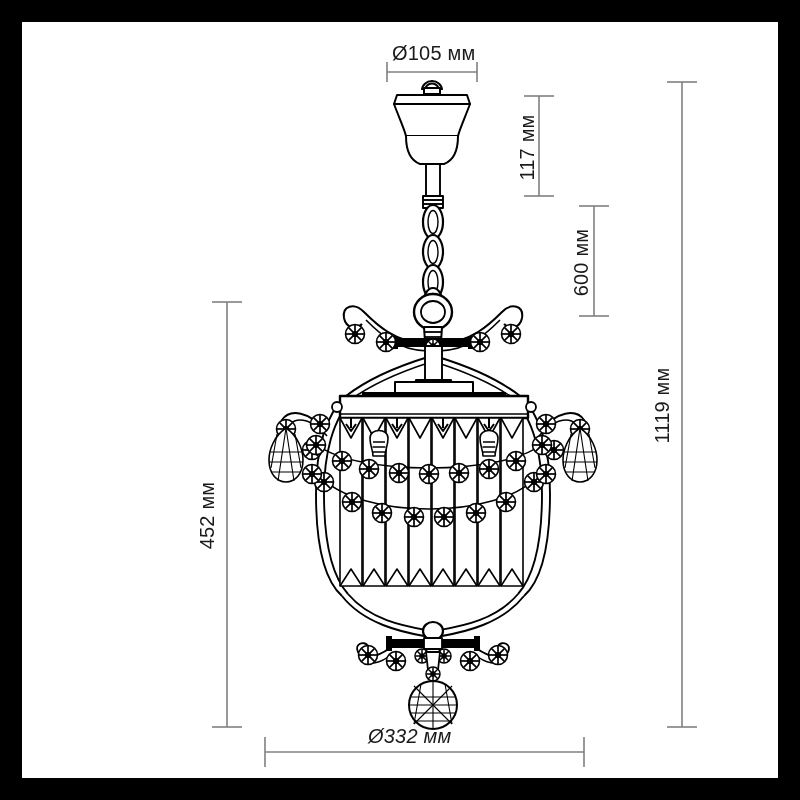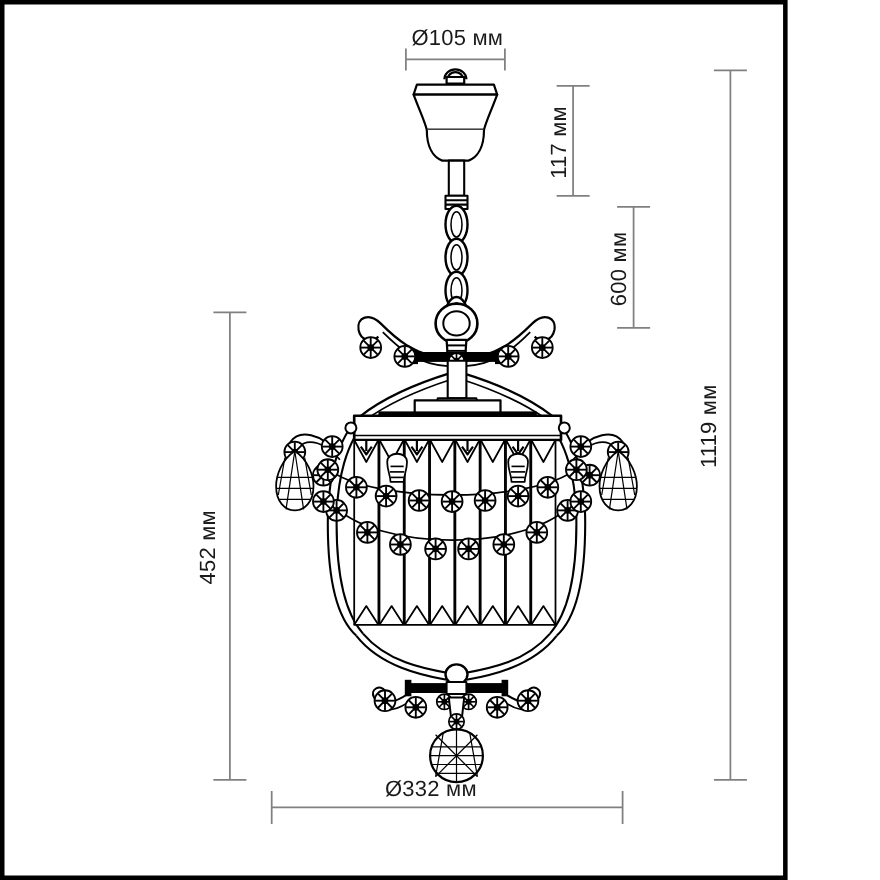--- a/index.html
+++ b/index.html
@@ -1,20 +1,20 @@
 <!DOCTYPE html>
 <html><head>
 <meta charset="utf-8">
 <style>
   html,body{margin:0;padding:0;background:#ffffff;}
   body{width:800px;height:800px;overflow:hidden;
        font-family:"Liberation Sans", sans-serif;}
 
-  #frame{position:relative;width:716px;height:800px;box-sizing:border-box;
-         background:#000;padding:4px;}
+  #frame{position:relative;width:800px;height:800px;box-sizing:border-box;
+         background:#000;padding:22px;}
   #canvas{position:relative;width:100%;height:100%;background:#fff;
           box-sizing:border-box;border:2px solid #fff;outline:1px solid #000;
           overflow:hidden;}
   #stage{position:absolute;inset:0;}
   svg{position:absolute;left:0;top:0;}
 
   .dimlabel{position:absolute;font-size:20px;color:#1a1a1a;
             letter-spacing:.2px;white-space:nowrap;}
   .vert{transform-origin:center center;}
 </style>
@@ -335,17 +335,17 @@
   <div class="dimlabel" style="left:368px;top:18px;">Ø105 мм</div>
 
   <div class="dimlabel vert" style="left:470px;top:112px;transform:rotate(-90deg);">117 мм</div>
 
   <div class="dimlabel vert" style="left:524px;top:227px;transform:rotate(-90deg);">600 мм</div>
 
   <div class="dimlabel vert" style="left:601px;top:370px;transform:rotate(-90deg);">1119 мм</div>
 
   <div class="dimlabel vert" style="left:150px;top:480px;transform:rotate(-90deg);">452 мм</div>
 
-  <div class="dimlabel" style="left:344px;top:701px;">Ø332 мм</div>
+  <div class="dimlabel" style="left:344px;top:701px;font-style:italic;">Ø332 мм</div>
 
   </div>
  </div>
 </div>
 
 </body></html>

